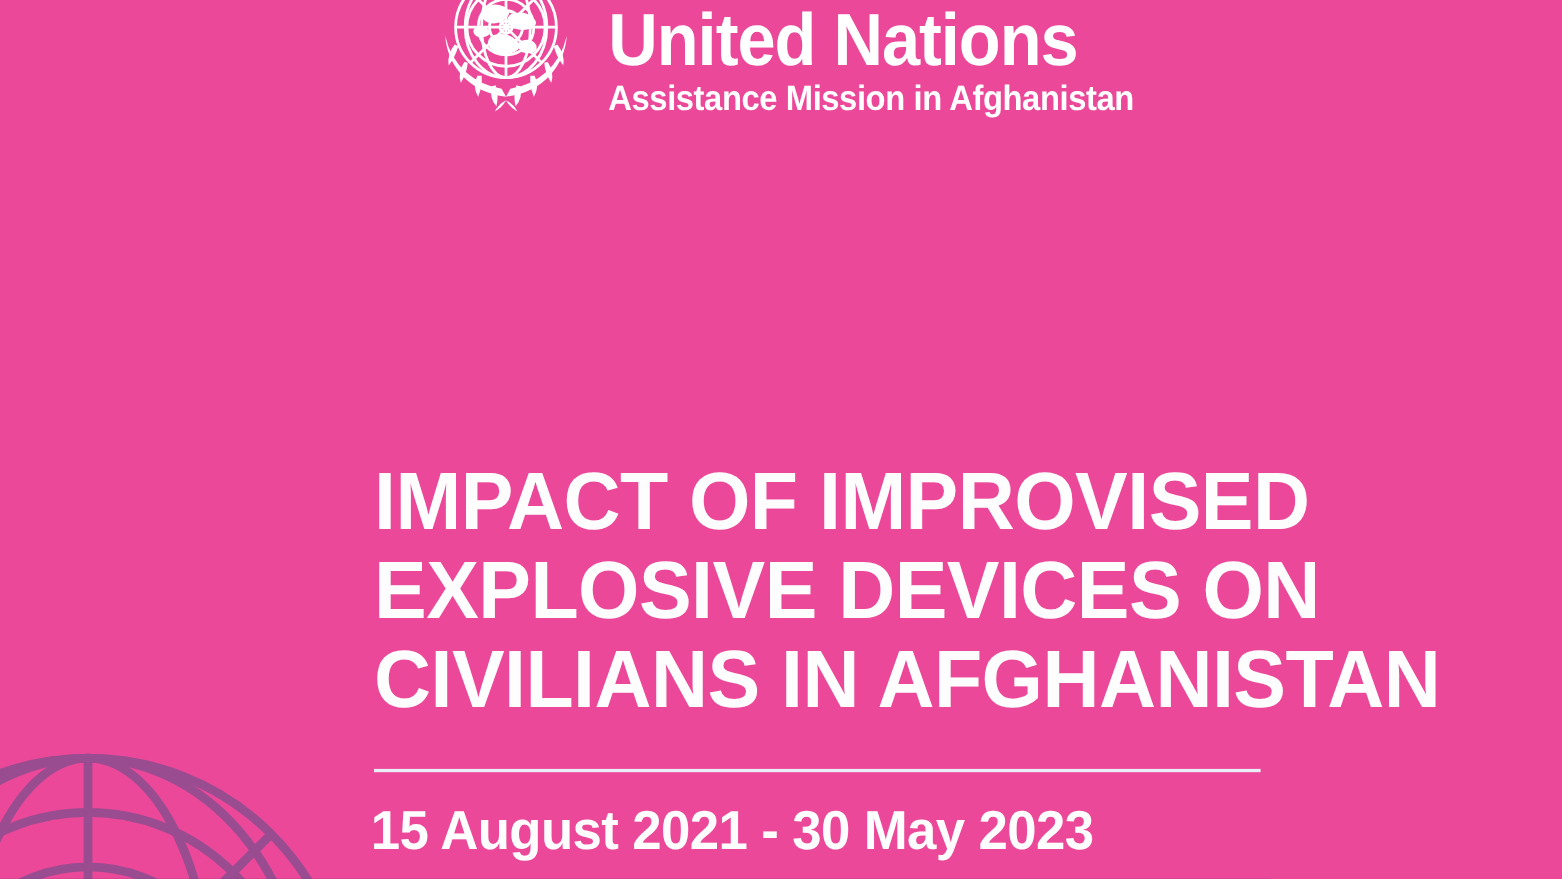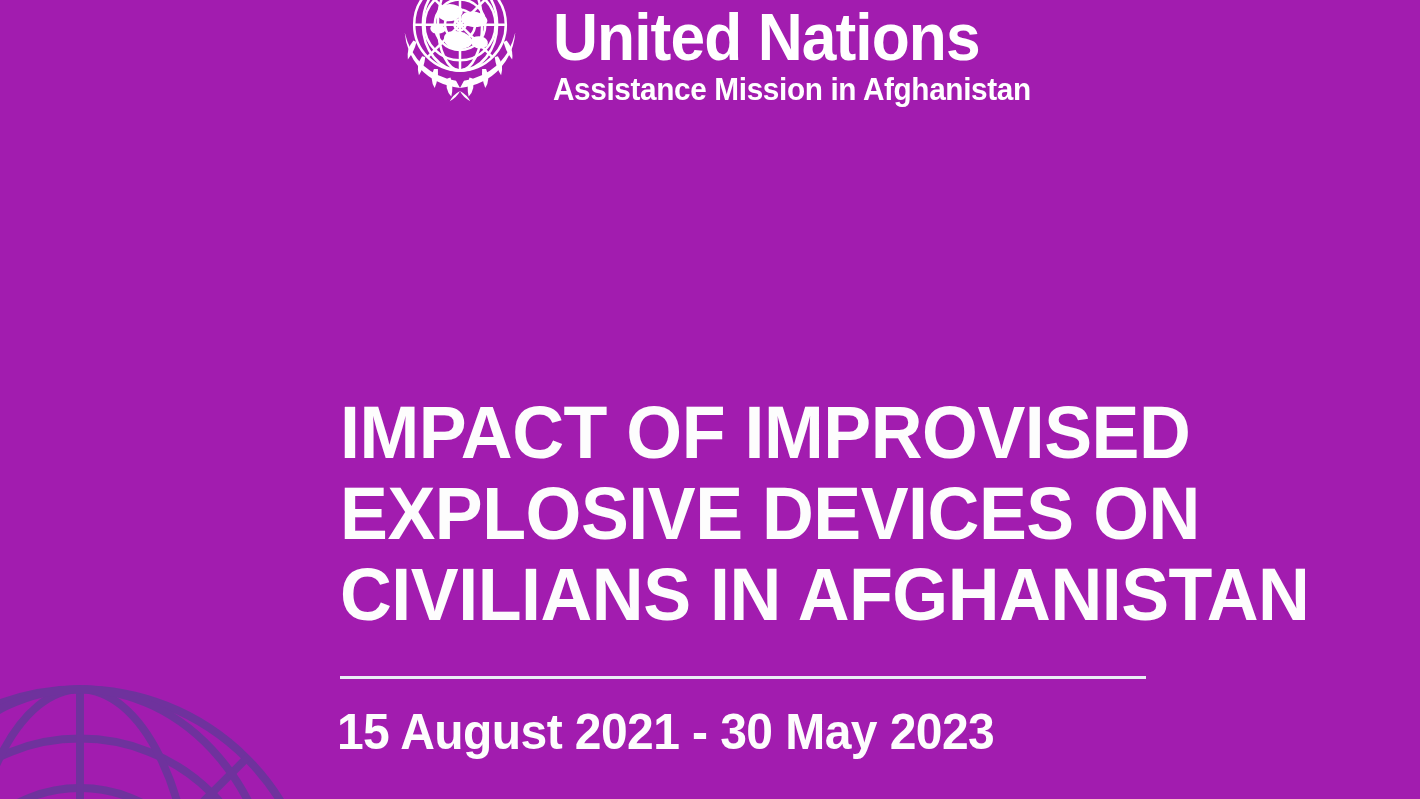--- a/index.html
+++ b/index.html
@@ -11,21 +11,21 @@
     height: 799px;
     overflow: hidden;
     background: #0e3268;
     font-family: "Liberation Sans", sans-serif;
     position: relative;
   }
 
   #cover {
     position: absolute;
     inset: 0;
-    background: #a21caf;
+    background: #ec4899;
     overflow: hidden;
   }
 
   
   .watermark {
     position: absolute;
     left: -300px;
     top: 560px;
     width: 760px;
     height: 760px;
@@ -78,21 +78,21 @@
     transform: scaleX(0.93);
     transform-origin: left center;
     white-space: nowrap;
     margin-top: 2px;
   }
 
   
   .title-block {
     position: absolute;
     left: 340px;
-    top: 392px;
+    top: 415px;
     width: 1000px;
   }
   .doc-title {
     color: #fdfdfd;
     font-size: 74px;
     font-weight: 700;
     line-height: 81px;
     letter-spacing: -0.5px;
     transform: scaleX(0.97);
     transform-origin: left top;

